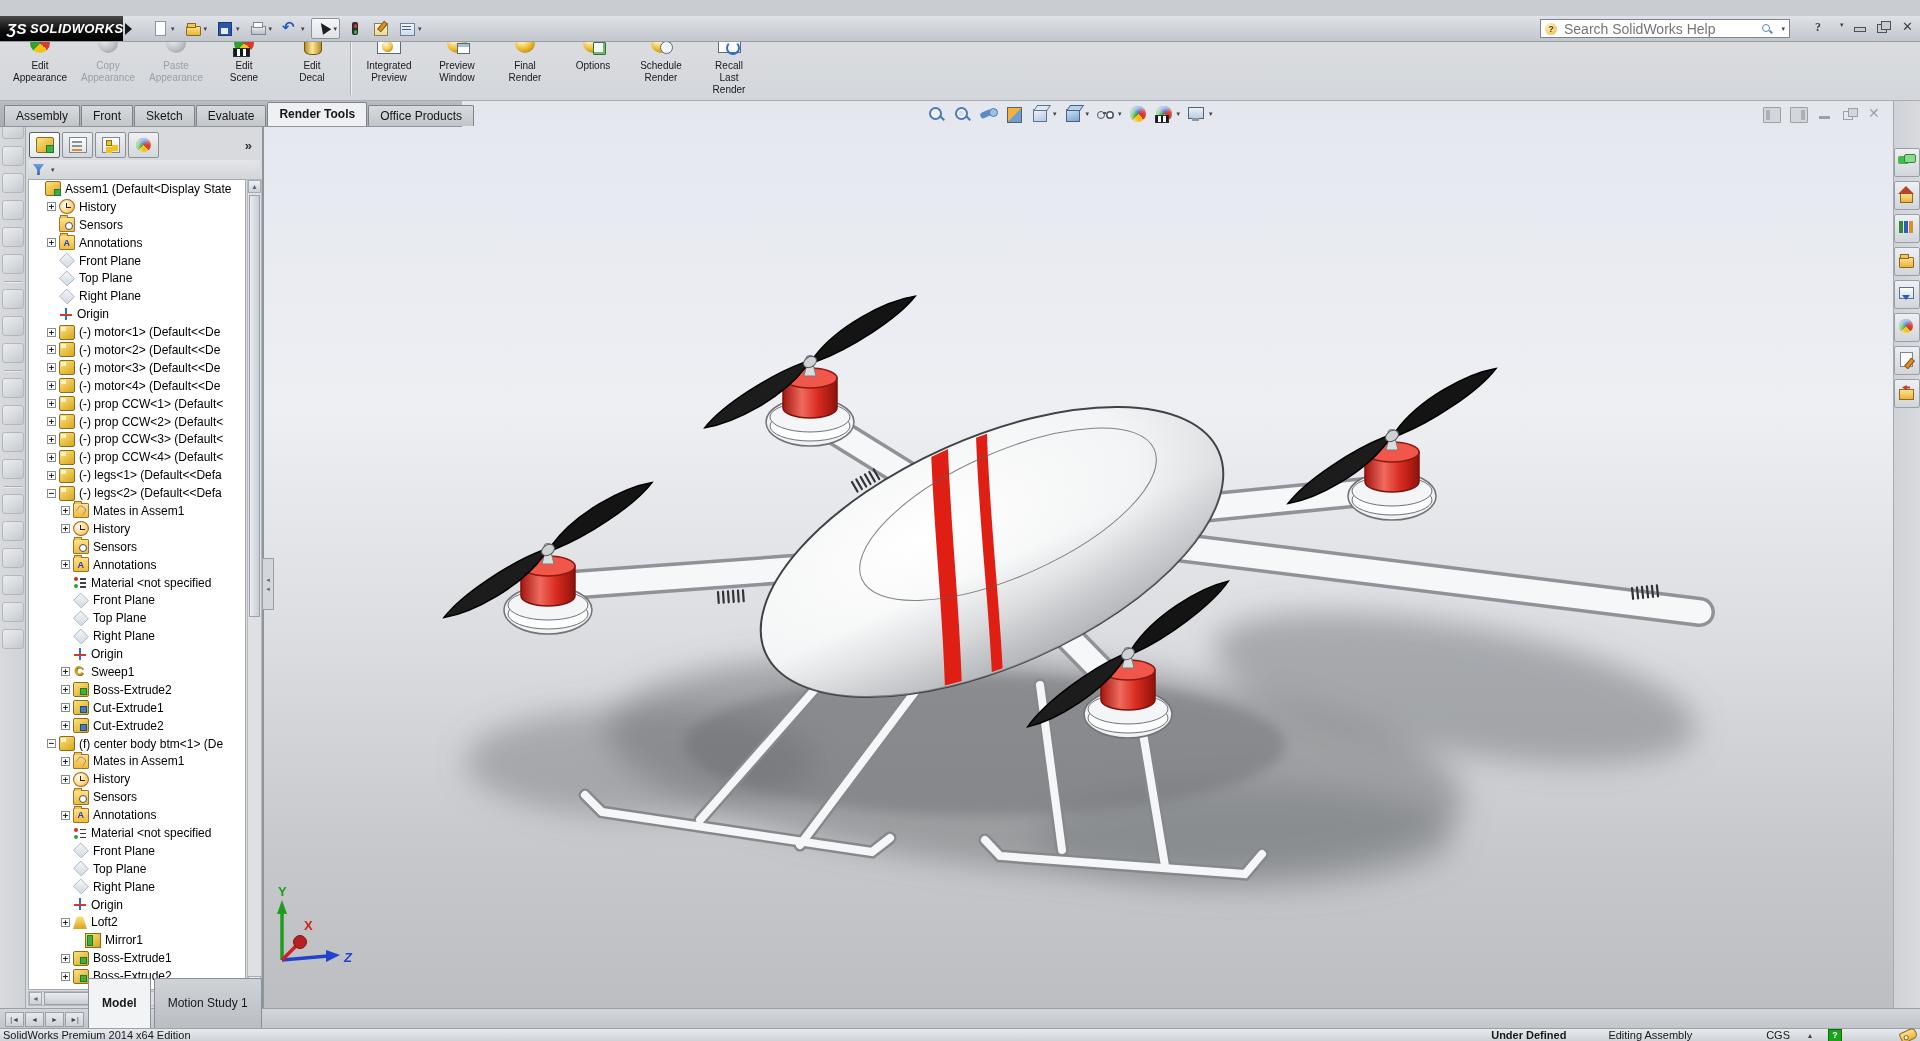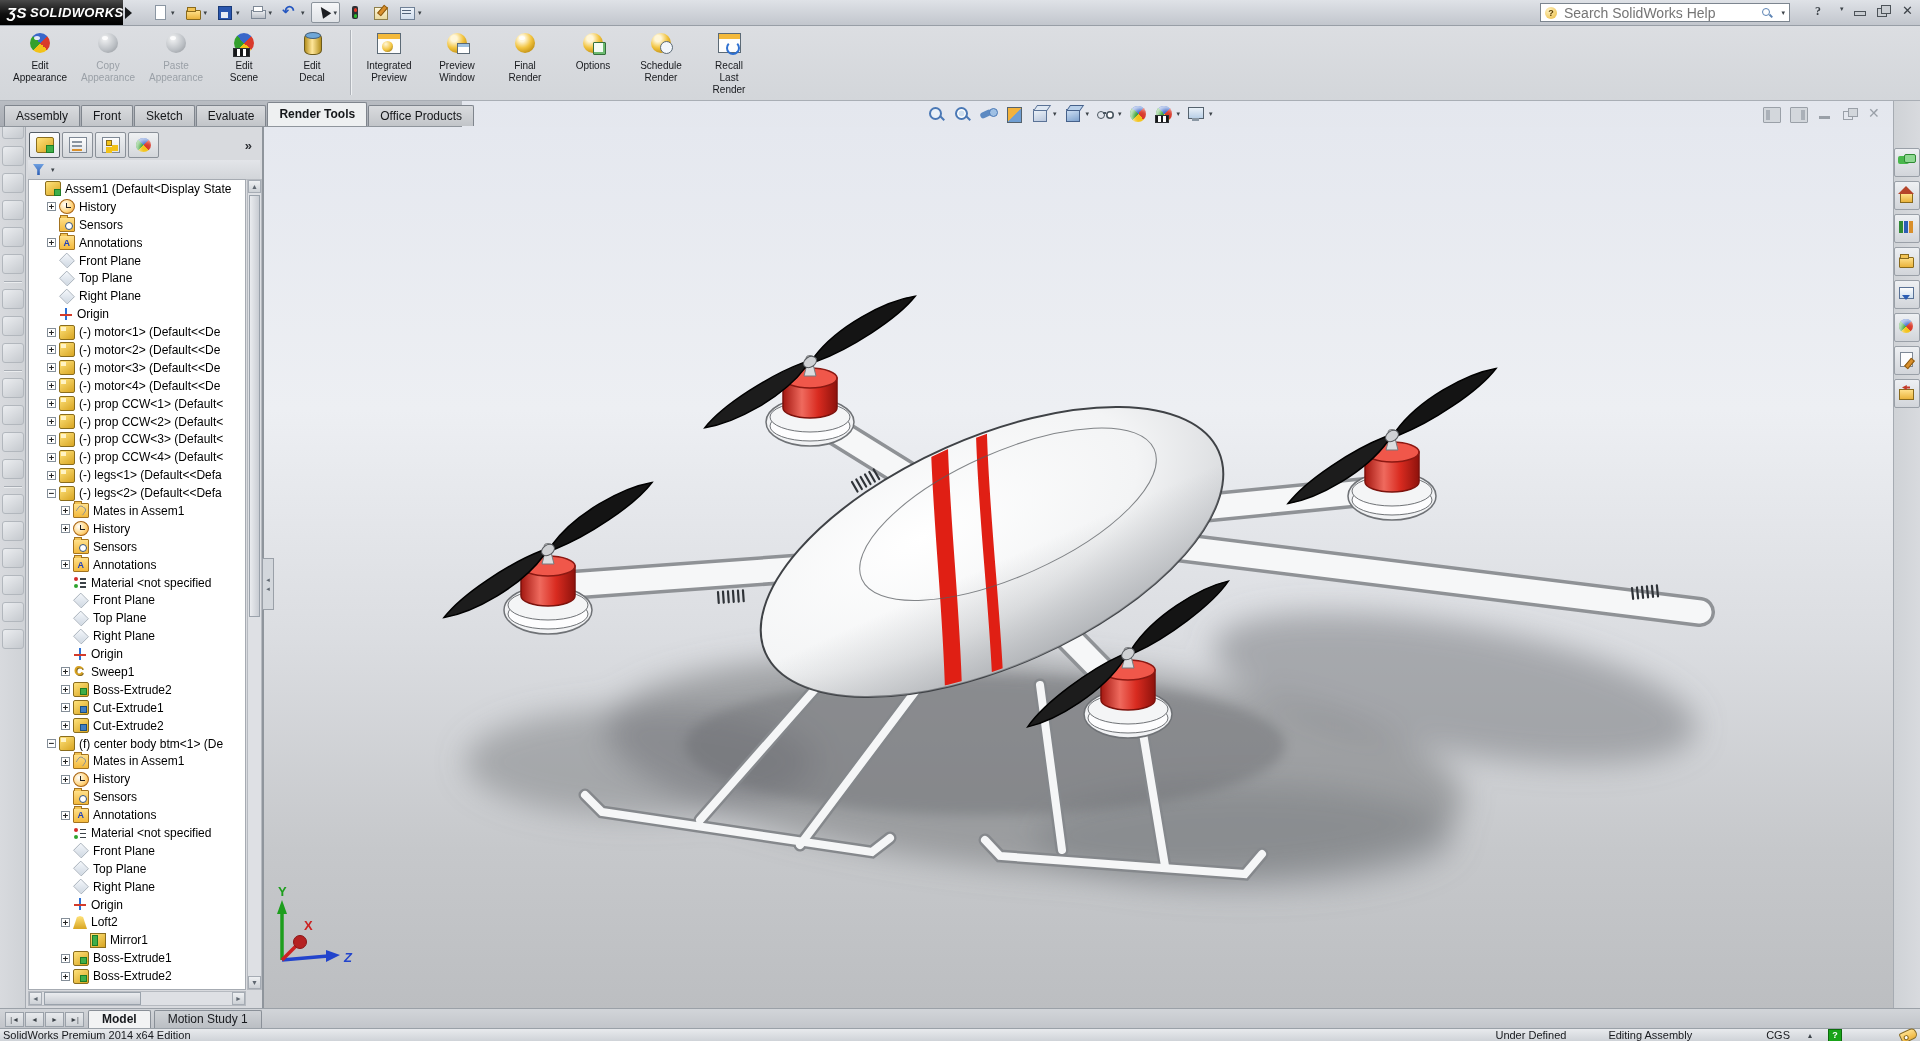--- a/index.html
+++ b/index.html
@@ -1,20 +1,20 @@
 <!DOCTYPE html>
 <html><head>
 <meta charset="utf-8">
 <style>
   html,body{margin:0;padding:0}
   body{width:1920px;height:1041px;position:relative;overflow:hidden;
        font-family:"Liberation Sans",sans-serif;background:#c9ccd1;
        -webkit-font-smoothing:antialiased}
   
-  #titlebar{position:absolute;left:0;top:0;right:0;height:25px;
+  #titlebar{position:absolute;left:0;top:16px;right:0;height:25px;
     background:linear-gradient(#dfe2e7,#c2c6cd);border-bottom:1px solid #989ea6;
     display:flex;align-items:center;z-index:20}
   #logo{height:25px;width:116px;background:linear-gradient(#4a4a4a,#101010 55%,#000);
     color:#fff;display:flex;align-items:center;padding-left:7px;font-style:italic;
     font-weight:bold;font-size:13px;letter-spacing:.4px;position:relative}
   #logo .mark{font-size:15px;margin-right:3px}
   #logo-arrow{width:0;height:0;border-top:6px solid transparent;border-bottom:6px solid transparent;
     border-left:7px solid #16181a;margin-left:2px}
   #qa{display:flex;align-items:center;margin-left:16px;gap:3px}
   .qab{display:flex;align-items:center;padding:1px 2px;border:1px solid transparent;border-radius:2px}
@@ -223,21 +223,21 @@
     background:conic-gradient(from -45deg,#3a67c9 0 25%,#d93a2b 0 50%,#f2c218 0 75%,#33a02c 0 100%);box-shadow:inset 3px 3px 4px rgba(255,255,255,.7)}
   .rt-properties::before{content:"";position:absolute;left:2px;top:0;width:11px;height:13px;background:#fdfdfd;border:1px solid #7e8895}
   .rt-properties::after{content:"";position:absolute;left:9px;top:6px;width:3px;height:9px;background:#d98f2b;border:1px solid #8a5a14;transform:rotate(40deg)}
   .rt-search::before{content:"";position:absolute;left:1px;top:4px;width:13px;height:9px;background:linear-gradient(#ffe08a,#e9b33c);border:1px solid #8a6a1c}
   .rt-search::after{content:"";position:absolute;left:4px;top:0;width:8px;height:5px;background:#c43a2a;clip-path:polygon(0 50%,60% 0,60% 30%,100% 30%,100% 70%,60% 70%,60% 100%)}
   
   #mtabs{position:absolute;left:0;right:0;top:1008px;height:20px;background:linear-gradient(#d2d5d9,#c2c5ca);
     border-top:1px solid #9ba1a8;display:flex;align-items:flex-end;padding-left:5px;z-index:18;box-sizing:border-box}
   .navb{width:19px;height:15px;font-size:7px;line-height:14px;text-align:center;color:#3c4248;
     background:linear-gradient(#e8eaed,#cdd1d5);border:1px solid #9aa1a9;margin-right:1px;box-sizing:border-box}
-  .mtab{height:17px;line-height:17px;padding:0 13px;font-size:12px;border:1px solid #8a9098;border-bottom:none;
+  .mtab{height:17px;line-height:17px;padding:16px 13px;font-size:12px;border:1px solid #8a9098;border-bottom:none;
     background:linear-gradient(#cfd2d6,#babec3);margin-left:3px;border-radius:2px 2px 0 0;color:#17191d}
   .mtab.active{background:#f2f3f4;font-weight:bold}
   #statusbar{position:absolute;left:0;right:0;top:1028px;height:13px;background:linear-gradient(#e8eaed,#cfd3d8);
     border-top:1px solid #9aa1a8;display:flex;align-items:center;font-size:11px;color:#17191d;padding:0 3px;z-index:18;box-sizing:border-box}
   #status-left{flex:1}
   .sright{display:flex;align-items:center}
   .sseg{white-space:nowrap}
   .scaret{font-size:8px;color:#3c4248;margin:0 0 0 18px}
   .shelp{width:12px;height:11px;background:#19a319;border:1px solid #0c6b0c;color:#fff;
     font:bold 9px/11px "Liberation Sans",sans-serif;text-align:center;margin-left:16px}
@@ -831,21 +831,21 @@
         <div class="trow" style="padding-left: 30px;">
           <span class="expsp"></span>
           <span class="tico origin"></span>
           <span class="tlab">Origin</span>
         </div>
         <div class="trow" style="padding-left: 30px;">
           <span class="exp">+</span>
           <span class="tico loft"></span>
           <span class="tlab">Loft2</span>
         </div>
-        <div class="trow" style="padding-left: 24px; margin-left: 23px;">
+        <div class="trow" style="padding-left: 42px;">
           <span class="expsp"></span>
           <span class="tico mirror"></span>
           <span class="tlab">Mirror1</span>
         </div>
         <div class="trow" style="padding-left: 30px;">
           <span class="exp">+</span>
           <span class="tico boss"></span>
           <span class="tlab">Boss-Extrude1</span>
         </div>
         <div class="trow" style="padding-left: 30px;">
@@ -904,20 +904,20 @@
       <span class="navb">►|</span>
     </div>
   <div id="mtablist" style="display:flex;align-items:flex-end">
       <div class="mtab active">Model</div>
       <div class="mtab">Motion Study 1</div>
     </div>
 </div>
 <div id="statusbar">
   <span id="status-left">SolidWorks Premium 2014 x64 Edition</span>
   <span class="sright" id="status-right">
-      <span class="sseg" style="margin-left: 0px;">Under Defined</span>
+      <span class="sseg" style="margin-left: 0px; font-weight: bold;">Under Defined</span>
       <span class="sseg" style="margin-left: 42px;">Editing Assembly</span>
       <span class="sseg" style="margin-left: 74px;">CGS</span>
       <span class="scaret">▴</span>
       <span class="shelp">?</span>
       <span class="stag"></span>
     </span>
 </div>
 
 </body></html>

